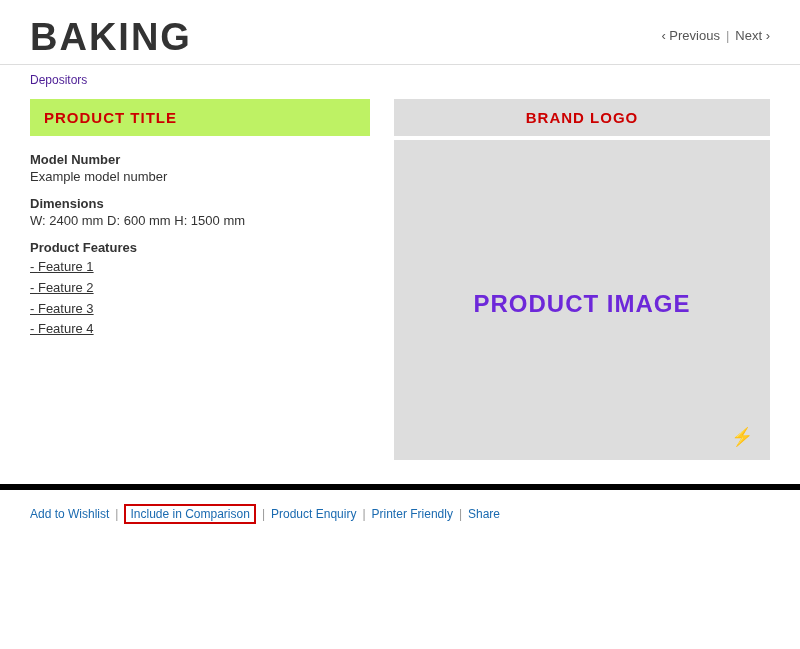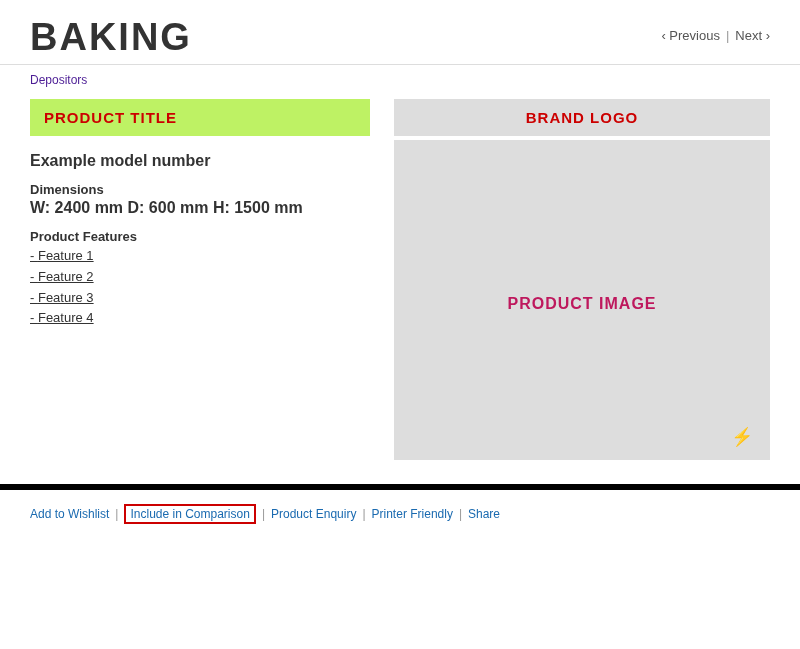--- a/index.html
+++ b/index.html
@@ -80,23 +80,22 @@
 
     .detail-section {
       margin-bottom: 12px;
     }
     .detail-label {
       font-weight: bold;
       font-size: 13px;
       margin-bottom: 2px;
     }
     .detail-value {
-      font-size: 16px;
-      color: #333;
-      font-weight: bold;
+      font-size: 13px;
+      color: #333;
     }
     .features-list {
       list-style: none;
       padding: 0;
       margin-top: 2px;
     }
     .features-list li {
       font-size: 13px;
       color: #333;
       line-height: 1.6;
@@ -128,22 +127,22 @@
 
     .product-image-area {
       background: #ddd;
       min-height: 320px;
       display: flex;
       align-items: center;
       justify-content: center;
       position: relative;
     }
     .product-image-label {
-      color: #be185d;
-      font-size: 16px;
+      color: #6d28d9;
+      font-size: 24px;
       font-weight: bold;
       letter-spacing: 1px;
       margin-top: 8px;
     }
 
     
     .lightning-icon {
       position: absolute;
       bottom: 12px;
       right: 16px;
@@ -195,20 +194,21 @@
 
 <div class="main-content">
 
   <div class="left-col">
 
     <div class="product-title-bar">
       <span>PRODUCT TITLE</span>
     </div>
 
     <div class="detail-section">
+      <div class="detail-label">Model Number</div>
       <div class="detail-value">Example model number</div>
     </div>
 
     <div class="detail-section">
       <div class="detail-label">Dimensions</div>
       <div class="detail-value">W: 2400 mm D: 600 mm H: 1500 mm</div>
     </div>
 
     <div class="detail-section">
       <div class="detail-label">Product Features</div>

